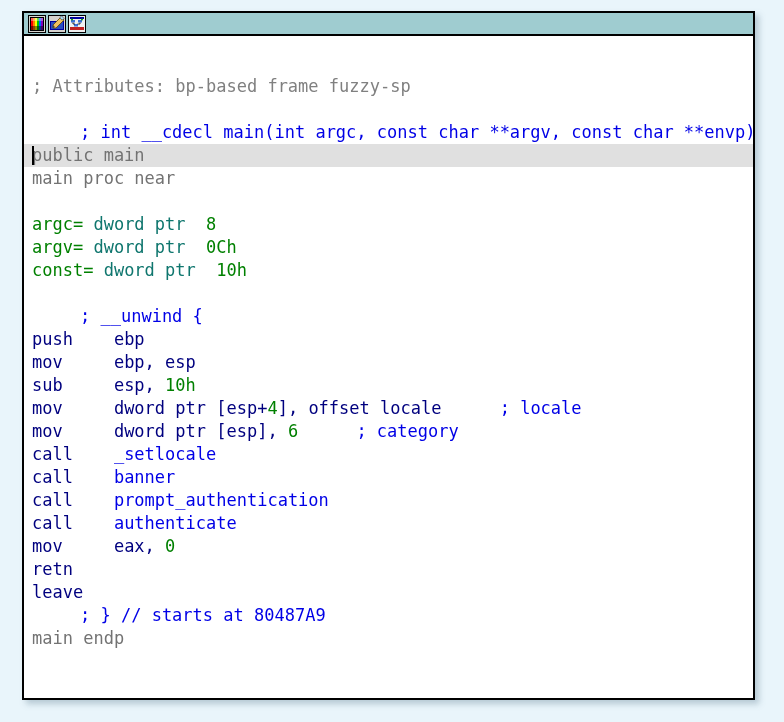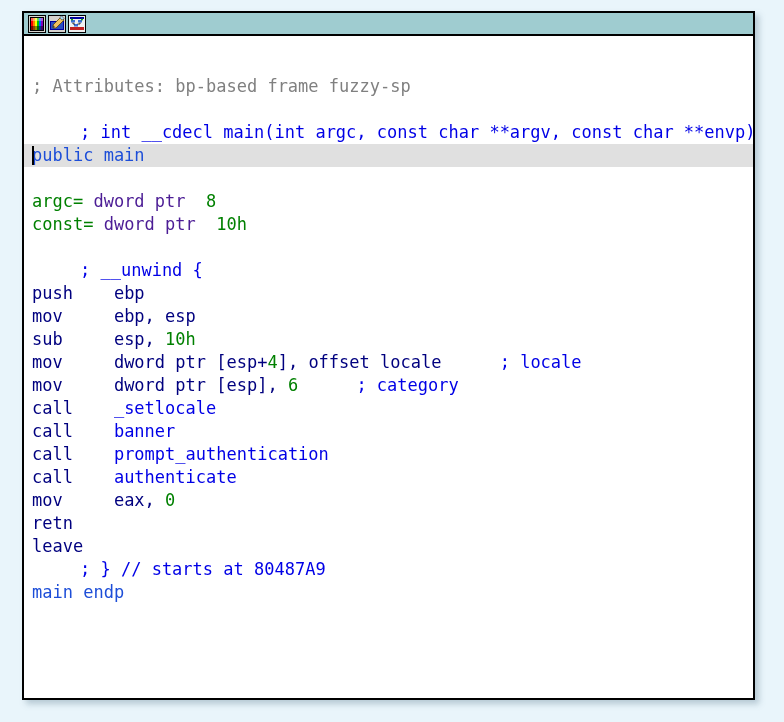--- a/index.html
+++ b/index.html
@@ -85,25 +85,25 @@
     position: absolute;
     left: 8px;
     top: 2px;
   }
 
   
   .t-comment-gray { color: #808080; }
   .t-comment      { color: #0000e6; margin-left: 48px; }
   .t-mnemonic     { color: #00007f; }
   .t-reg          { color: #00007f; }
-  .t-keyword      { color: #4c1d95; }
+  .t-keyword      { color: #0f766e; }
   .t-num          { color: #008000; }
   .t-name         { color: #008000; }
   .t-func         { color: #0000e6; text-align: center; }
-  .t-plain        { color: #1d4ed8; }
+  .t-plain        { color: #737373; }
 </style>
 </head>
 <body>
 
 <div id="app-window">
 
   <div id="toolbar">
     <div class="tb-btn">
       <svg width="18" height="18" viewBox="0 0 18 18">
         <rect x="0" y="0" width="18" height="18" fill="#000"></rect>
@@ -145,22 +145,24 @@
         <circle cx="14" cy="4.5" r="1" fill="#00a000"></circle>
       </svg>
     </div>
   </div>
 
   <div id="code-area">
       <div class="code-line"><span class="t-comment-gray">; Attributes: bp-based frame fuzzy-sp</span></div>
       <div class="code-line blank">&nbsp;</div>
       <div class="code-line"><span class="t-comment">; int __cdecl main(int argc, const char **argv, const char **envp)</span></div>
       <div class="code-line highlight"><span class="caret"></span><span class="t-plain">public main</span></div>
+      <div class="code-line"><span class="t-plain">main proc near</span></div>
       <div class="code-line blank">&nbsp;</div>
       <div class="code-line"><span class="t-name">argc=</span><span class="t-keyword"> dword ptr </span><span class="t-num"> 8</span></div>
+      <div class="code-line"><span class="t-name">argv=</span><span class="t-keyword"> dword ptr </span><span class="t-num"> 0Ch</span></div>
       <div class="code-line"><span class="t-name">const=</span><span class="t-keyword"> dword ptr </span><span class="t-num"> 10h</span></div>
       <div class="code-line blank">&nbsp;</div>
       <div class="code-line"><span class="t-comment">; __unwind {</span></div>
       <div class="code-line"><span class="t-mnemonic">push    </span><span class="t-reg">ebp</span></div>
       <div class="code-line"><span class="t-mnemonic">mov     </span><span class="t-reg">ebp, esp</span></div>
       <div class="code-line"><span class="t-mnemonic">sub     </span><span class="t-reg">esp, </span><span class="t-num">10h</span></div>
       <div class="code-line"><span class="t-mnemonic">mov     </span><span class="t-reg">dword ptr [esp+</span><span class="t-num">4</span><span class="t-reg">], offset locale </span><span class="t-comment">; locale</span></div>
       <div class="code-line"><span class="t-mnemonic">mov     </span><span class="t-reg">dword ptr [esp], </span><span class="t-num">6</span><span class="t-reg"> </span><span class="t-comment">; category</span></div>
       <div class="code-line"><span class="t-mnemonic">call    </span><span class="t-func">_setlocale</span></div>
       <div class="code-line"><span class="t-mnemonic">call    </span><span class="t-func">banner</span></div>

